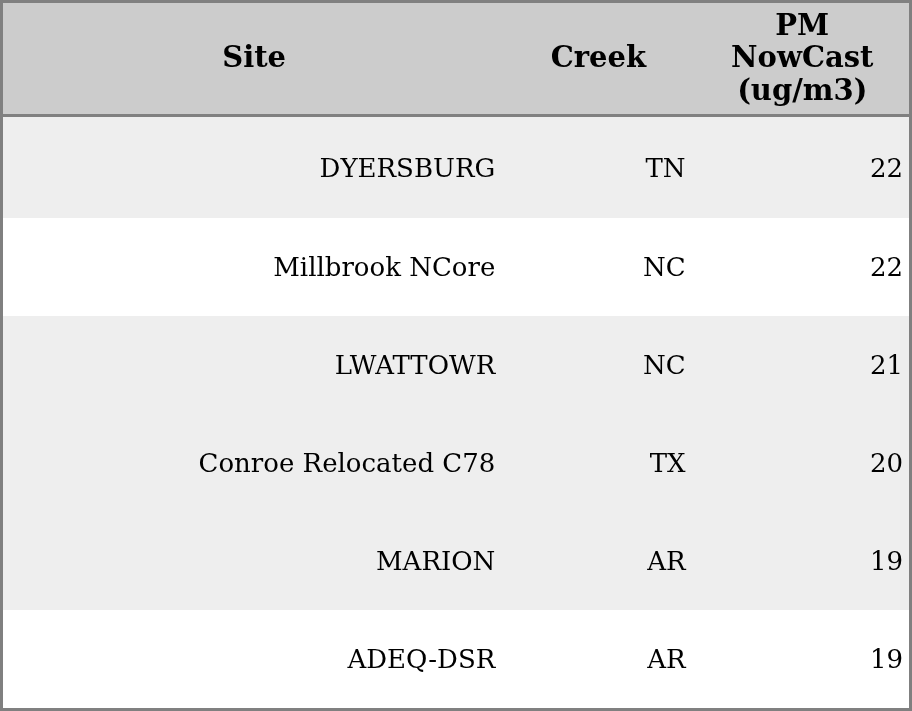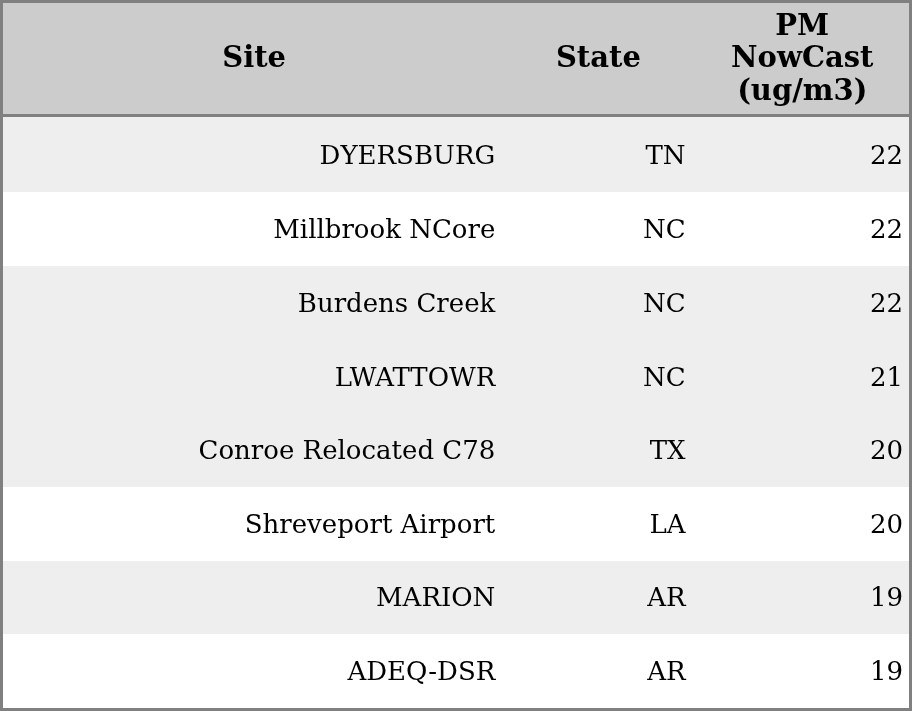--- a/index.html
+++ b/index.html
@@ -66,58 +66,48 @@
       <col class="col-site">
       <col class="col-state">
       <col class="col-value">
     </colgroup>
     <thead>
       <tr>
         <th>
           <span>Site</span>
         </th>
         <th>
-          <span>State</span>
+          <span>Creek</span>
         </th>
         <th>
           <div>PM</div>
           <div>NowCast</div>
           <div>(ug/m3)</div>
         </th>
       </tr>
     </thead>
     <tbody>
       <tr class="odd-row">
         <td>DYERSBURG</td>
         <td>TN</td>
         <td>22</td>
       </tr>
       <tr class="even-row">
         <td>Millbrook NCore</td>
         <td>NC</td>
         <td>22</td>
       </tr>
       <tr class="odd-row">
-        <td>Burdens Creek</td>
-        <td>NC</td>
-        <td>22</td>
-      </tr>
-      <tr class="odd-row">
         <td>LWATTOWR</td>
         <td>NC</td>
         <td>21</td>
       </tr>
       <tr class="odd-row">
         <td>Conroe Relocated C78</td>
         <td>TX</td>
-        <td>20</td>
-      </tr>
-      <tr class="even-row">
-        <td>Shreveport Airport</td>
-        <td>LA</td>
         <td>20</td>
       </tr>
       <tr class="odd-row">
         <td>MARION</td>
         <td>AR</td>
         <td>19</td>
       </tr>
       <tr class="even-row">
         <td>ADEQ-DSR</td>
         <td>AR</td>

